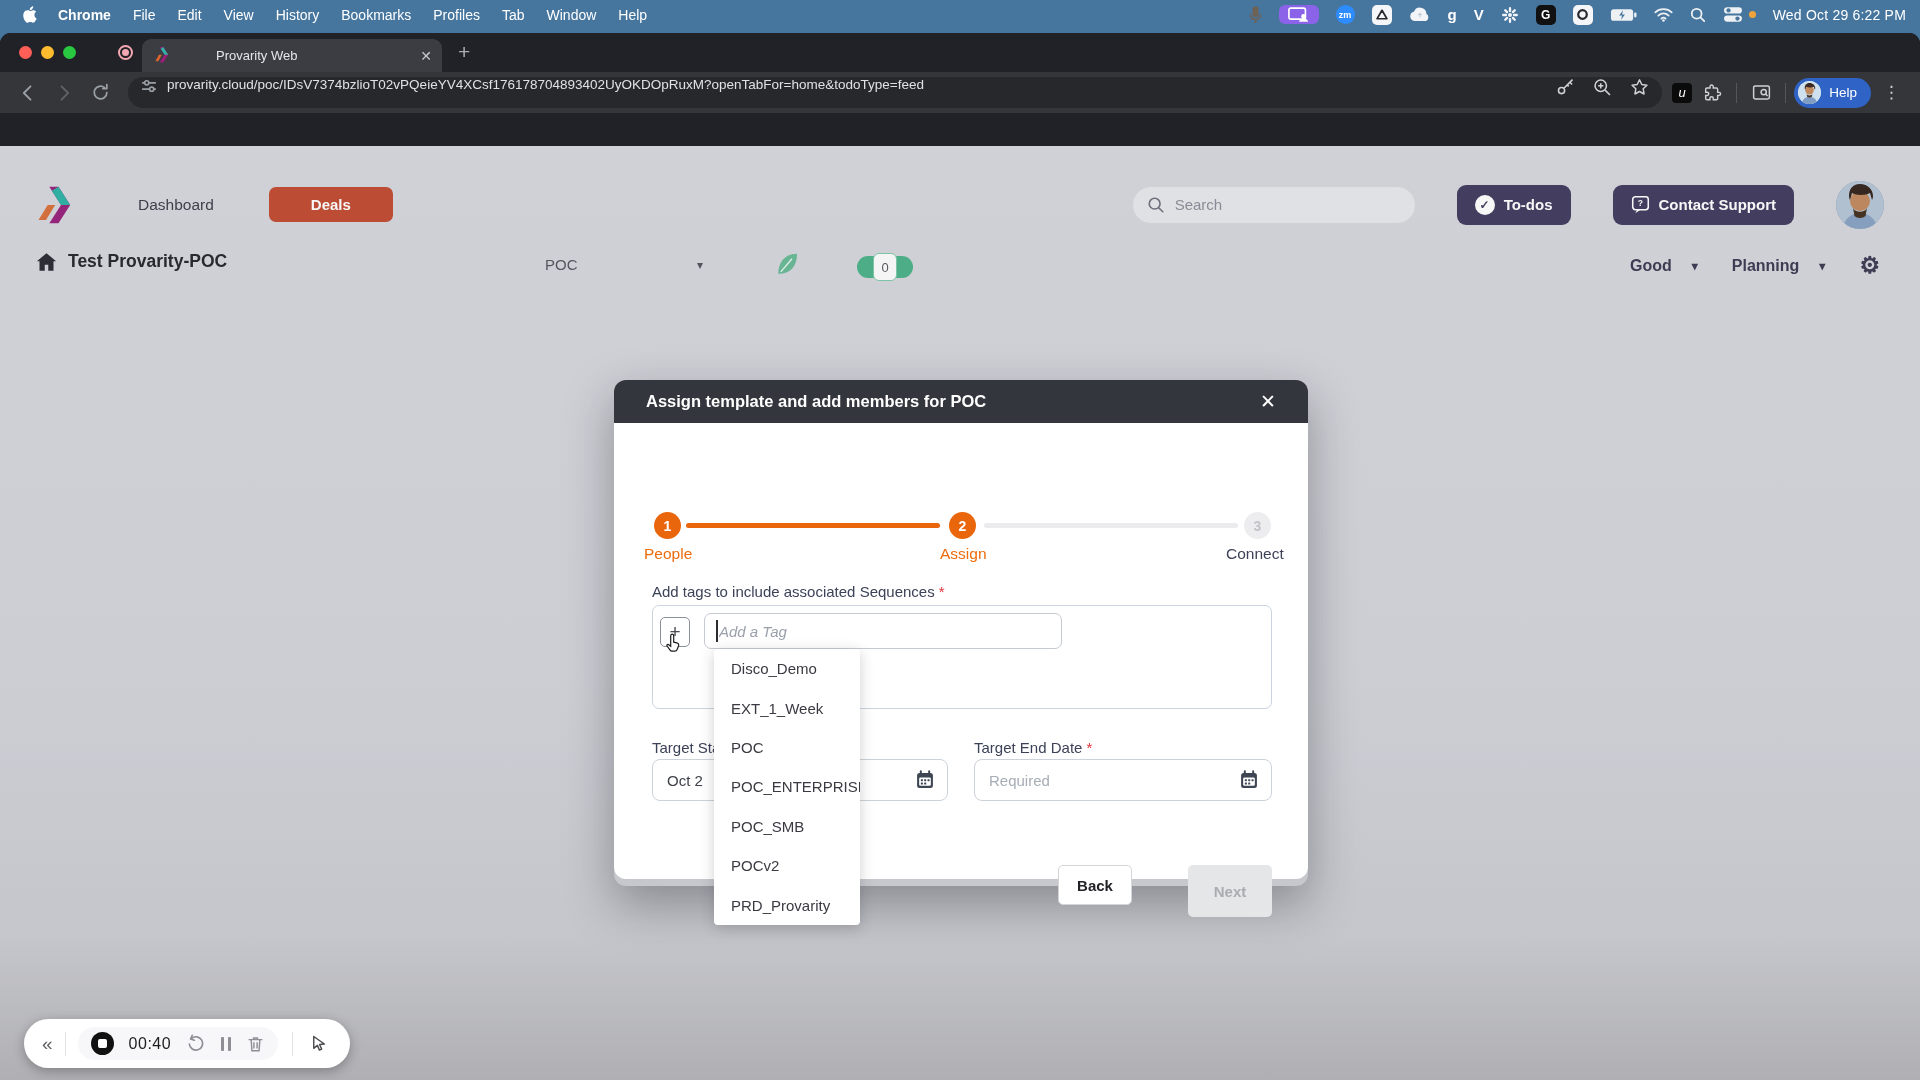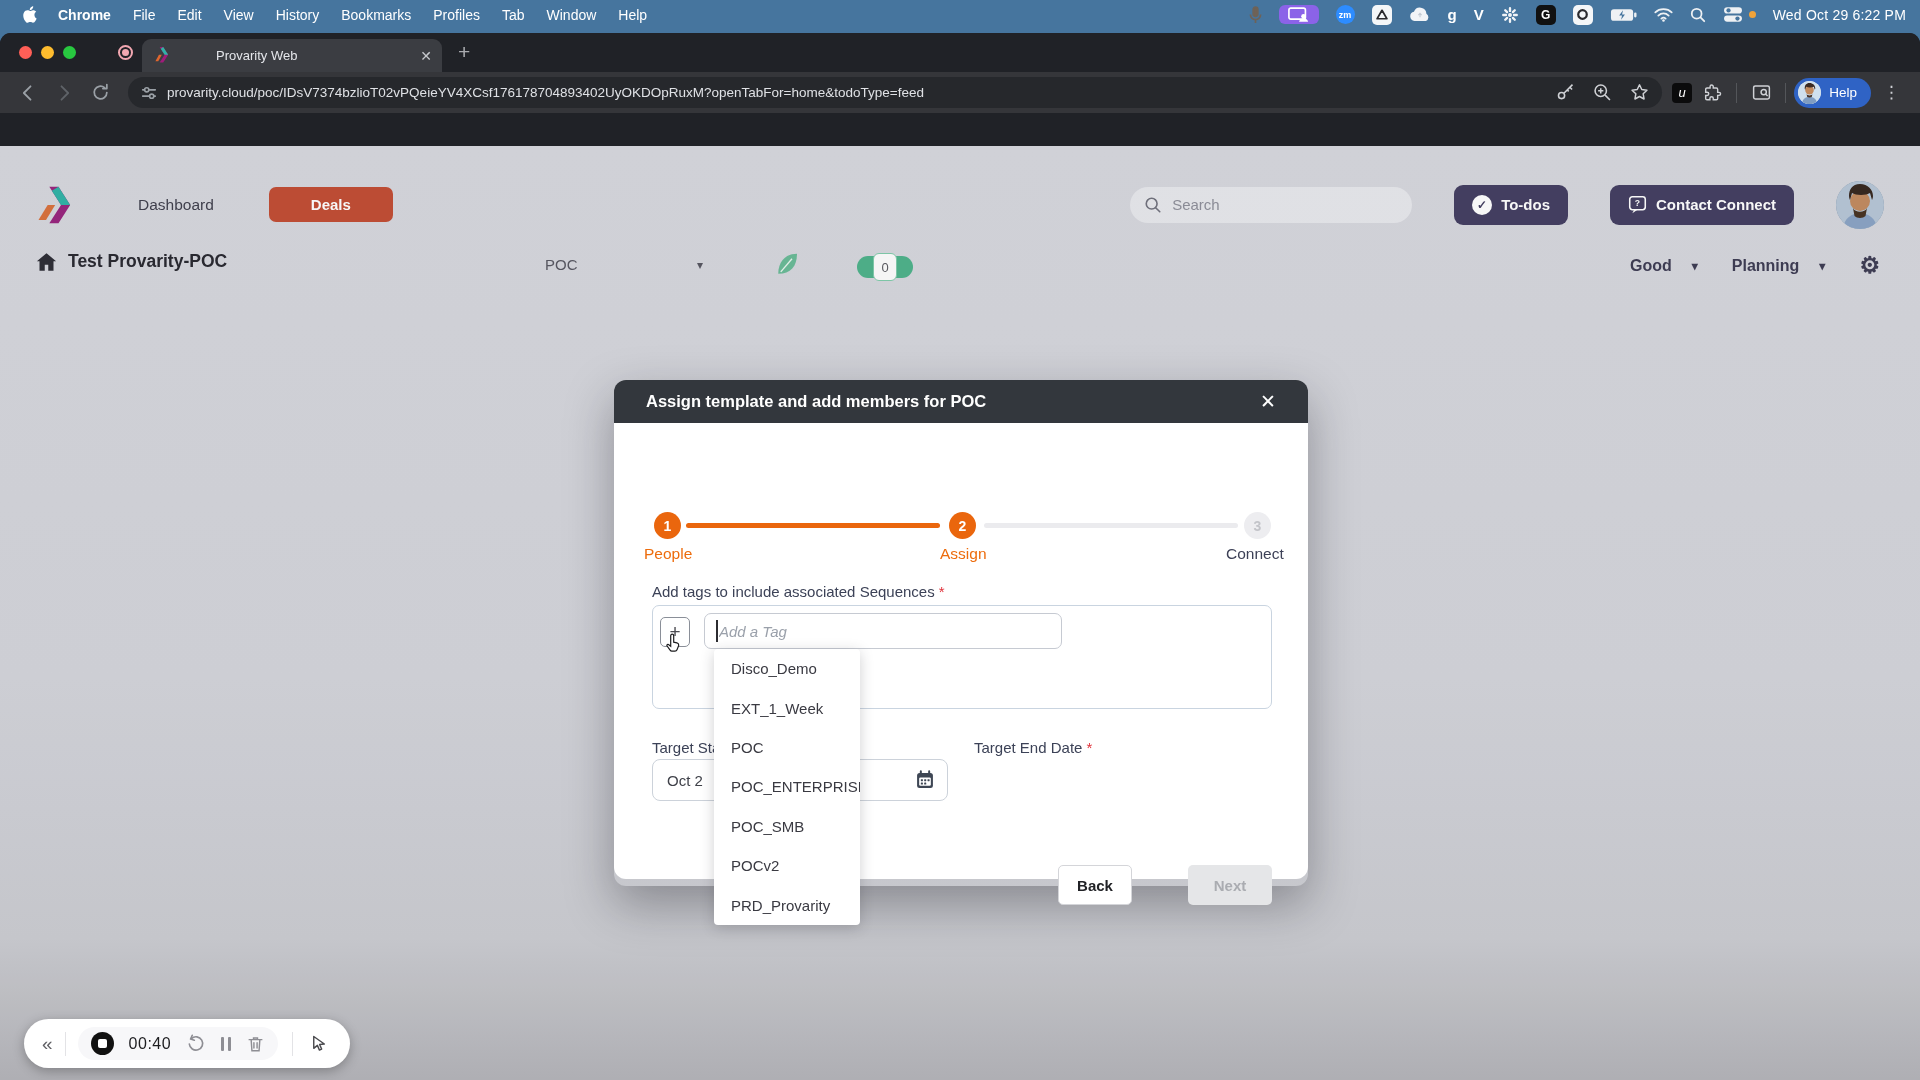--- a/index.html
+++ b/index.html
@@ -38,21 +38,21 @@
   .tab { position:absolute; left:142px; bottom:0; width:300px; height:33px; background:#3b3d42;
          border-radius:9px 9px 0 0; display:flex; align-items:center; padding:0 10px 0 12px;
          color:#e4e6ea; font-size:13px;gap:36px; }
   .tab .title { margin-left:9px; flex:1; }
   .tab .close { color:#c7c9cd; font-size:14px; }
   .newtab { position:absolute; left:458px; color:#a9abaf; font-size:21px; font-weight:300; top:7px; }
 
   .toolbar { height:41px; background:#35363a; display:flex; align-items:center; padding:0 12px; gap:4px; }
   .nav-ic { width:32px; height:32px; display:flex; align-items:center; justify-content:center; }
   .omnibox { height:31px; background:#26282c; border-radius:16px; flex:1; margin:0 6px 0 8px;
-             display:flex; align-items:center; padding:0 12px; color:#dfe1e5; font-size:13.5px; min-width:0; }
+             display:flex; align-items:flex-start; padding:0 12px; color:#dfe1e5; font-size:13.5px; min-width:0; }
   .omnibox .url { white-space:nowrap; overflow:hidden; flex:1; margin-left:9px; }
   .omni-right { display:flex; align-items:center; gap:16px; margin-left:8px; }
   .u-badge { width:20px; height:20px; background:#0b0b0c; color:#fff; border-radius:4px; font-size:13px;
              font-style:italic; display:flex; align-items:center; justify-content:center; }
   .tb-div { width:1px; height:20px; background:#54565a; margin:0 4px; }
   .work-pill { height:30px; background:#2f63c5; border-radius:15px; display:flex; align-items:center;
                gap:8px; padding:0 14px 0 4px; color:#fff; font-size:13.5px; font-weight:500; }
   .work-ava { width:23px; height:23px; border-radius:50%; overflow:hidden; background:#dce6ef; }
   .kebab { color:#cfd1d5; font-size:17px; padding:0 8px; letter-spacing:0; }
 
@@ -137,21 +137,21 @@
 
   .date-label { position:absolute; top:316px; font-size:15px; color:#3c4257; }
   .date-field { position:absolute; top:336px; height:42px; border:1px solid #ccd2da; border-radius:8px;
                 background:#fff; display:flex; align-items:center; padding:0 12px 0 14px; }
   .date-val { font-size:15px; color:#3f4149; flex:1; }
   .date-ph { font-size:15px; color:#a7adb6; flex:1; }
 
   .btn-back { position:absolute; left:444px; top:442px; width:74px; height:40px; background:#fff;
               border:1px solid #d4d5d9; border-radius:5px; font-size:15px; font-weight:700; color:#212226;
               font-family:"Liberation Sans",sans-serif; }
-  .btn-next { position:absolute; left:574px; top:442px; width:84px; height:40px; background:#e5e6e8;
+  .btn-next { position:absolute; left:574px; top:442px; width:84px; height:52px; background:#e5e6e8;
               border:none; border-radius:5px; font-size:15px; font-weight:700; color:#aaacb1;
               font-family:"Liberation Sans",sans-serif; }
 
   
   .recorder { position:absolute; left:24px; top:873px; width:326px; height:49px; background:#fff;
               border-radius:25px; box-shadow:0 3px 12px rgba(0,0,0,0.28); display:flex; align-items:center;
               padding:0 18px; z-index:60; }
   .rc-collapse { color:#5f5f64; font-size:19px; }
   .rc-div { width:1px; height:24px; background:#e3e3e6; margin:0 12px; }
   .rc-group { display:flex; align-items:center; gap:15px; background:#f7f7f9; border-radius:17px;
@@ -383,21 +383,21 @@
         <button class="pill-dark">
           <span class="todo-check">✓</span>
           <span>To-dos</span>
         </button>
         <button class="pill-dark">
           <svg width="19" height="19" viewBox="0 0 22 22">
               <rect x="2" y="2" width="18" height="15" rx="3" fill="none" stroke="#fff" stroke-width="1.8"></rect>
               <path d="M7 17l-2 4 6-4z" fill="#fff"></path>
               <text x="11" y="13" font-size="10" fill="#fff" text-anchor="middle" font-family="Liberation Sans">?</text>
             </svg>
-          <span>Contact Connect</span>
+          <span>Contact Support</span>
         </button>
         <span class="hdr-avatar">
           <svg width="48" height="48" viewBox="0 0 48 48">
               <circle cx="24" cy="24" r="24" fill="#b6c6d6"></circle>
               <circle cx="24" cy="20" r="10" fill="#c18a5e"></circle>
               <path d="M24 3c8 0 13 6 13 12 0 2-1 4-1 4l-2-7c-4 2.5-14 2.5-18 0l-2 7s-1-2-1-4C13 9 16 3 24 3z" fill="#34251d"></path>
               <path d="M7 48c1-11 9-16 17-16s16 5 17 16z" fill="#8aa3c4"></path>
               <path d="M17 27c2 5 12 5 14 0l-1.5 8c-2.5 2.5-8.5 2.5-11 0z" fill="#45301f"></path>
             </svg>
         </span>
@@ -492,20 +492,35 @@
               <rect x="5" y="9" width="14" height="10" rx="1.5" fill="#fff"></rect>
               <g fill="#3e4654">
                 <rect x="7" y="11" width="2.5" height="2.5" rx=".5"></rect>
                 <rect x="11" y="11" width="2.5" height="2.5" rx=".5"></rect>
                 <rect x="15" y="11" width="2.5" height="2.5" rx=".5"></rect>
                 <rect x="7" y="15" width="2.5" height="2.5" rx=".5"></rect>
                 <rect x="11" y="15" width="2.5" height="2.5" rx=".5"></rect>
               </g>
             </svg>
         </div>
+        <div class="date-field" style="left:360px; width:298px;">
+          <span class="date-ph">Required</span>
+          <svg width="20" height="20" viewBox="0 0 24 24">
+              <path d="M7 1.5v4M17 1.5v4" stroke="#3e4654" stroke-width="2.4" stroke-linecap="round"></path>
+              <rect x="2.5" y="3.5" width="19" height="18" rx="3" fill="#3e4654"></rect>
+              <rect x="5" y="9" width="14" height="10" rx="1.5" fill="#fff"></rect>
+              <g fill="#3e4654">
+                <rect x="7" y="11" width="2.5" height="2.5" rx=".5"></rect>
+                <rect x="11" y="11" width="2.5" height="2.5" rx=".5"></rect>
+                <rect x="15" y="11" width="2.5" height="2.5" rx=".5"></rect>
+                <rect x="7" y="15" width="2.5" height="2.5" rx=".5"></rect>
+                <rect x="11" y="15" width="2.5" height="2.5" rx=".5"></rect>
+              </g>
+            </svg>
+        </div>
 
         <button class="btn-back">Back</button>
         <button class="btn-next">Next</button>
       </div>
     </div>
 
     <div class="recorder">
       <span class="rc-collapse">«</span>
       <span class="rc-div"></span>
       <div class="rc-group">

